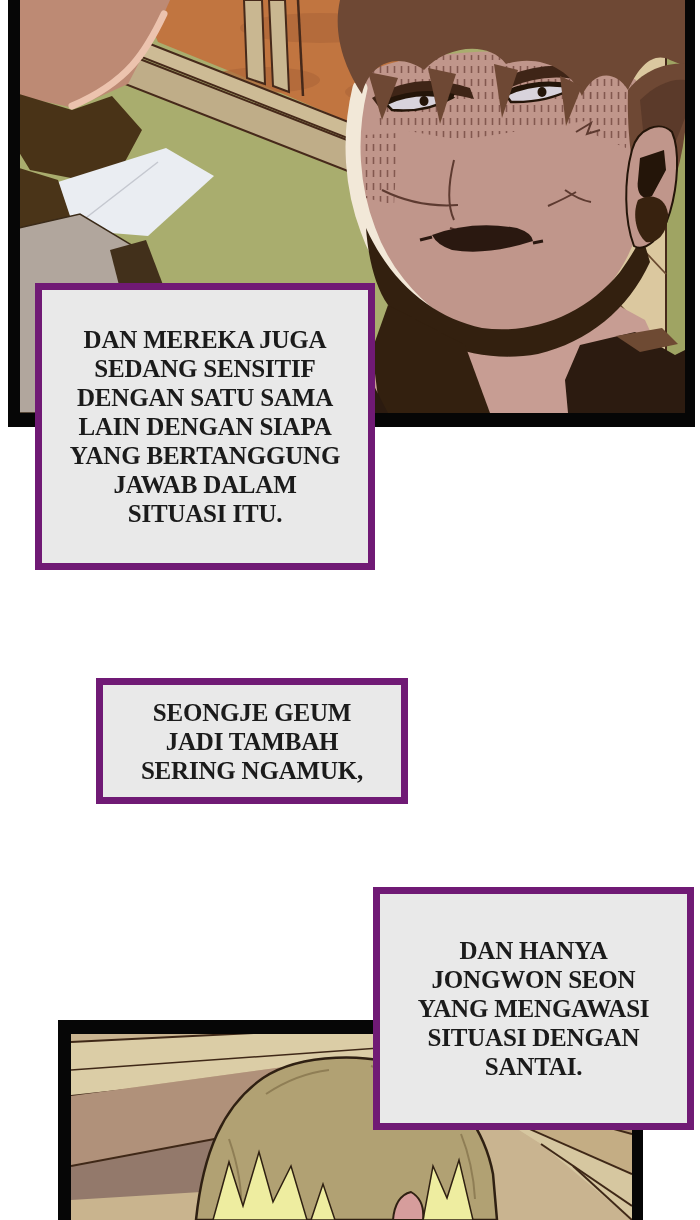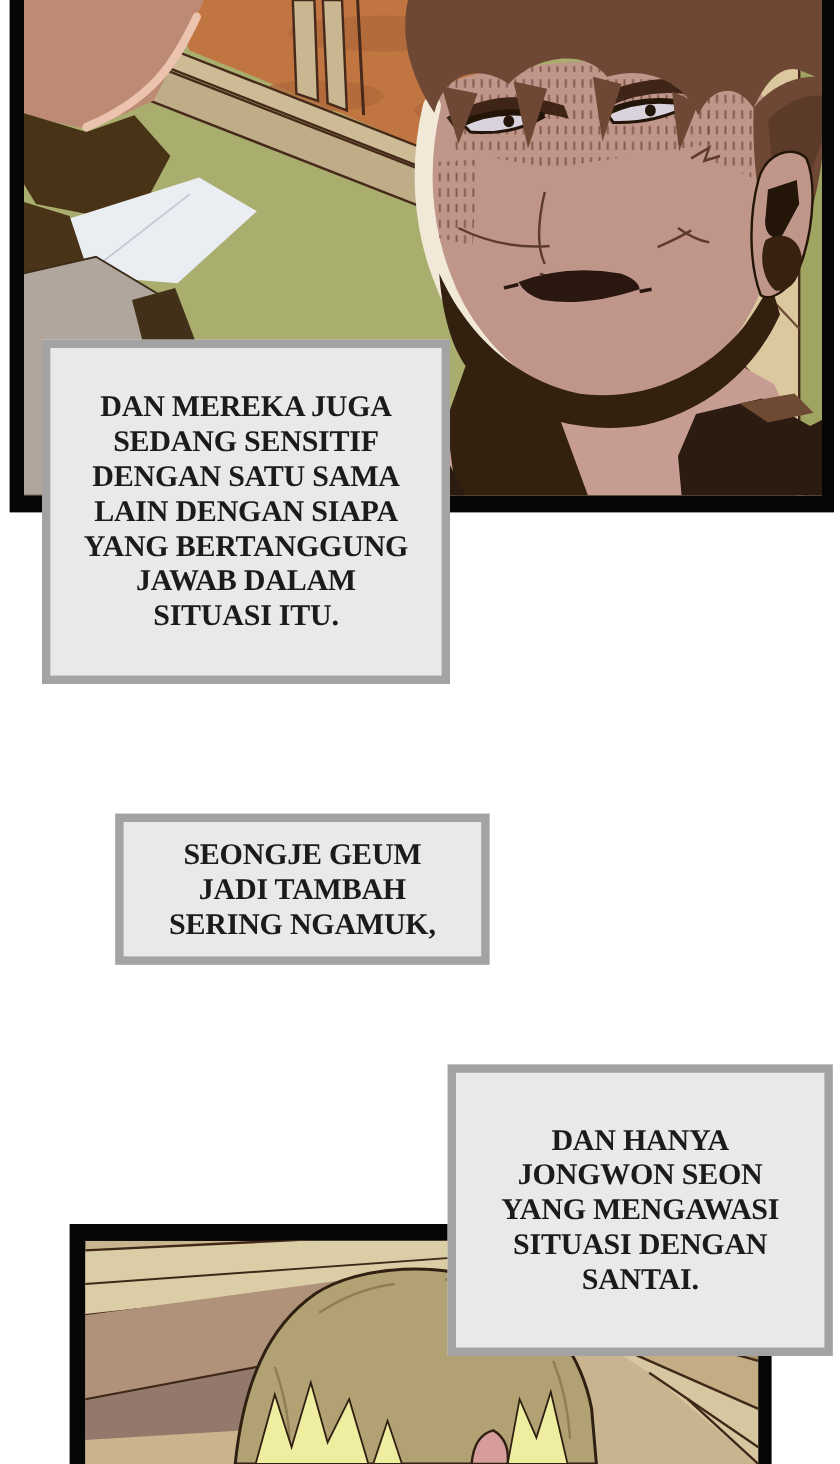--- a/index.html
+++ b/index.html
@@ -7,21 +7,21 @@
     position:relative;width:700px;height:1220px;margin:0 auto;
     background:#ffffff;overflow:hidden;
     font-family:"Liberation Serif", serif;
   }
   .panel{position:absolute;background:#060606;box-sizing:border-box;z-index:1;}
   .panel svg{display:block;width:100%;height:100%;}
   .panel-top{left:8px;top:0;width:687px;height:427px;padding:0 10px 14px 12px;}
   .panel-bottom{left:58px;top:1020px;width:585px;height:200px;padding:14px 11px 0 13px;}
   .caption{
     position:absolute;z-index:2;box-sizing:border-box;
-    background:#e9e9e9;border:7px solid #a3a3a3;
+    background:#e9e9e9;border:7px solid #701a75;
     display:flex;align-items:center;justify-content:center;
     padding:6px 2px;
   }
   .caption-text{
     margin:0;white-space:pre-line;text-align:center;
     font-family:"Liberation Serif", serif;
     font-size:25px;line-height:29px;font-weight:700;
     color:#1b1b1b;letter-spacing:-0.2px;
   }
   .caption-1{left:35px;top:283px;width:340px;height:287px;}

